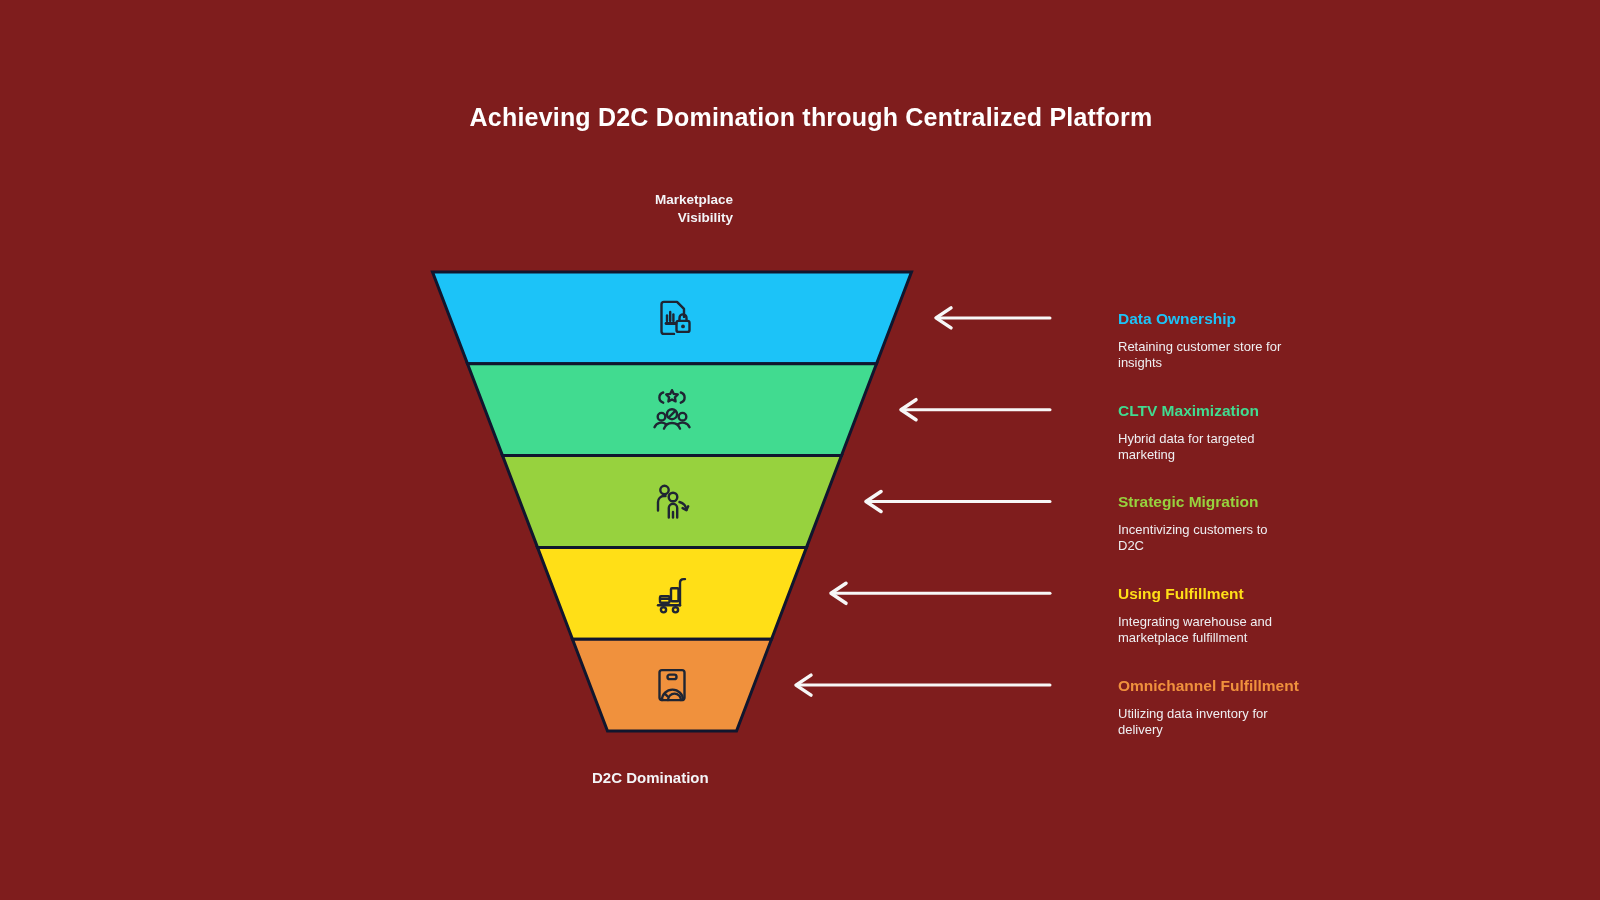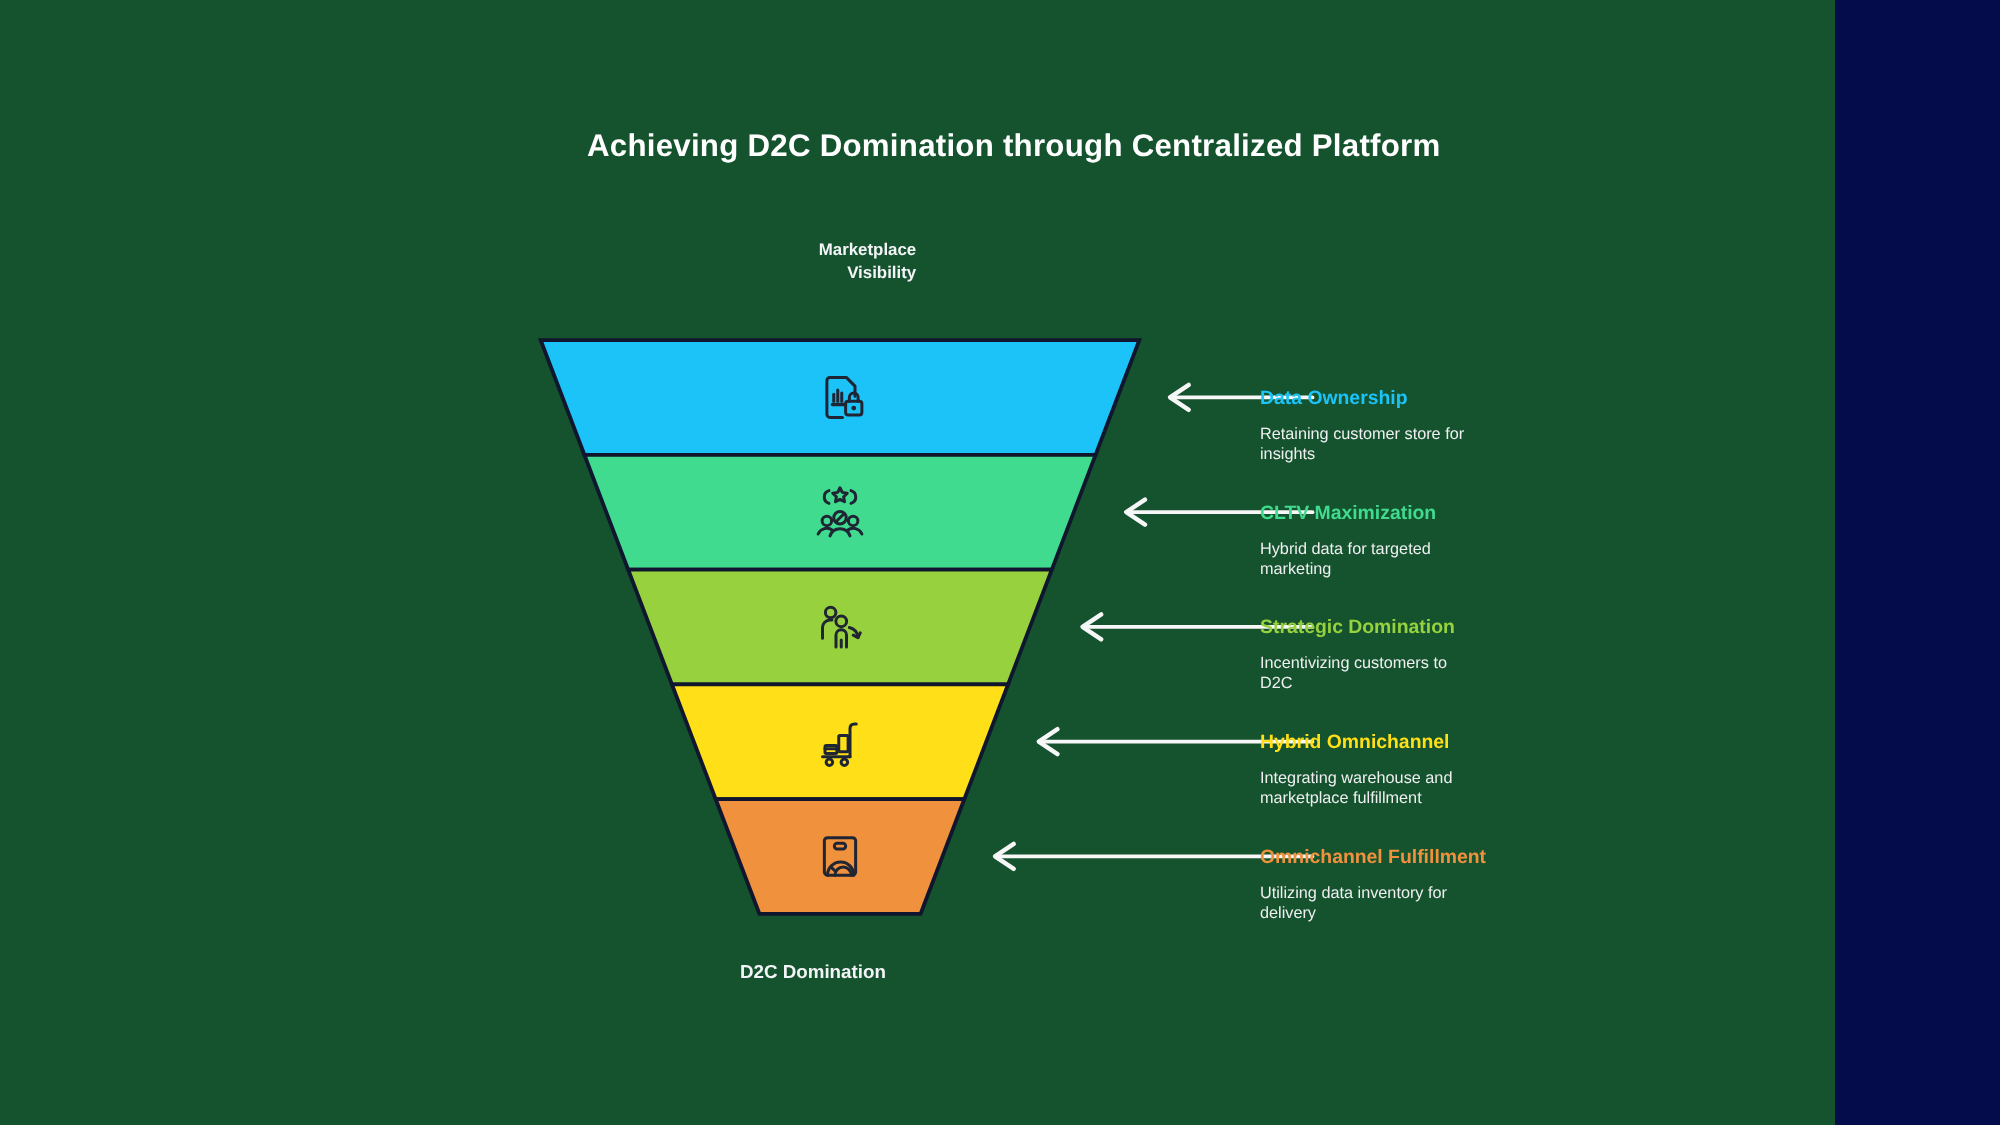--- a/index.html
+++ b/index.html
@@ -2,23 +2,23 @@
 <html><head>
 <meta charset="utf-8">
 <style>
   html,body{margin:0;padding:0;}
   body{
     font-family:"Liberation Sans", sans-serif;
     background:#050C4B;
   }
   .canvas{
     position:relative;
-    width:1468px;
+    width:1600px;
     height:900px;
-    background:#14532d;
+    background:#7f1d1d;
     overflow:hidden;
   }
   .title{
     position:absolute;
     top:103px;
     left:11px;
     width:1600px;
     text-align:center;
     color:#FFFFFF;
     font-size:25px;
@@ -57,21 +57,21 @@
     stroke-width:2.4;
     stroke-linecap:round;
     stroke-linejoin:round;
   }
   #funnel-svg .icon .fill{
     fill:#1F2533;
     stroke:none;
   }
   .seg-label{
     position:absolute;
-    left:1008px;
+    left:1118px;
     width:186px;
   }
   .seg-title{
     font-size:15.5px;
     font-weight:700;
     line-height:20px;
     white-space:nowrap;
   }
   .seg-desc{
     margin-top:10px;
@@ -168,25 +168,25 @@
 
   <div class="seg-label" style="top:309px">
     <div class="seg-title" style="color: rgb(28, 195, 248);">Data Ownership</div>
     <div class="seg-desc">Retaining customer store for insights</div>
   </div>
   <div class="seg-label" style="top:401px">
     <div class="seg-title" style="color: rgb(65, 219, 144);">CLTV Maximization</div>
     <div class="seg-desc">Hybrid data for targeted marketing</div>
   </div>
   <div class="seg-label" style="top:492px">
-    <div class="seg-title" style="color: rgb(151, 210, 62);">Strategic Domination</div>
+    <div class="seg-title" style="color: rgb(151, 210, 62);">Strategic Migration</div>
     <div class="seg-desc">Incentivizing customers to D2C</div>
   </div>
   <div class="seg-label" style="top:584px">
-    <div class="seg-title" style="color: rgb(255, 223, 23);">Hybrid Omnichannel</div>
+    <div class="seg-title" style="color: rgb(255, 223, 23);">Using Fulfillment</div>
     <div class="seg-desc">Integrating warehouse and marketplace fulfillment</div>
   </div>
   <div class="seg-label" style="top:676px">
     <div class="seg-title" style="color: rgb(240, 145, 61);">Omnichannel Fulfillment</div>
     <div class="seg-desc">Utilizing data inventory for delivery</div>
   </div>
 
   <div class="bottom-label">D2C Domination</div>
 
 </div>

